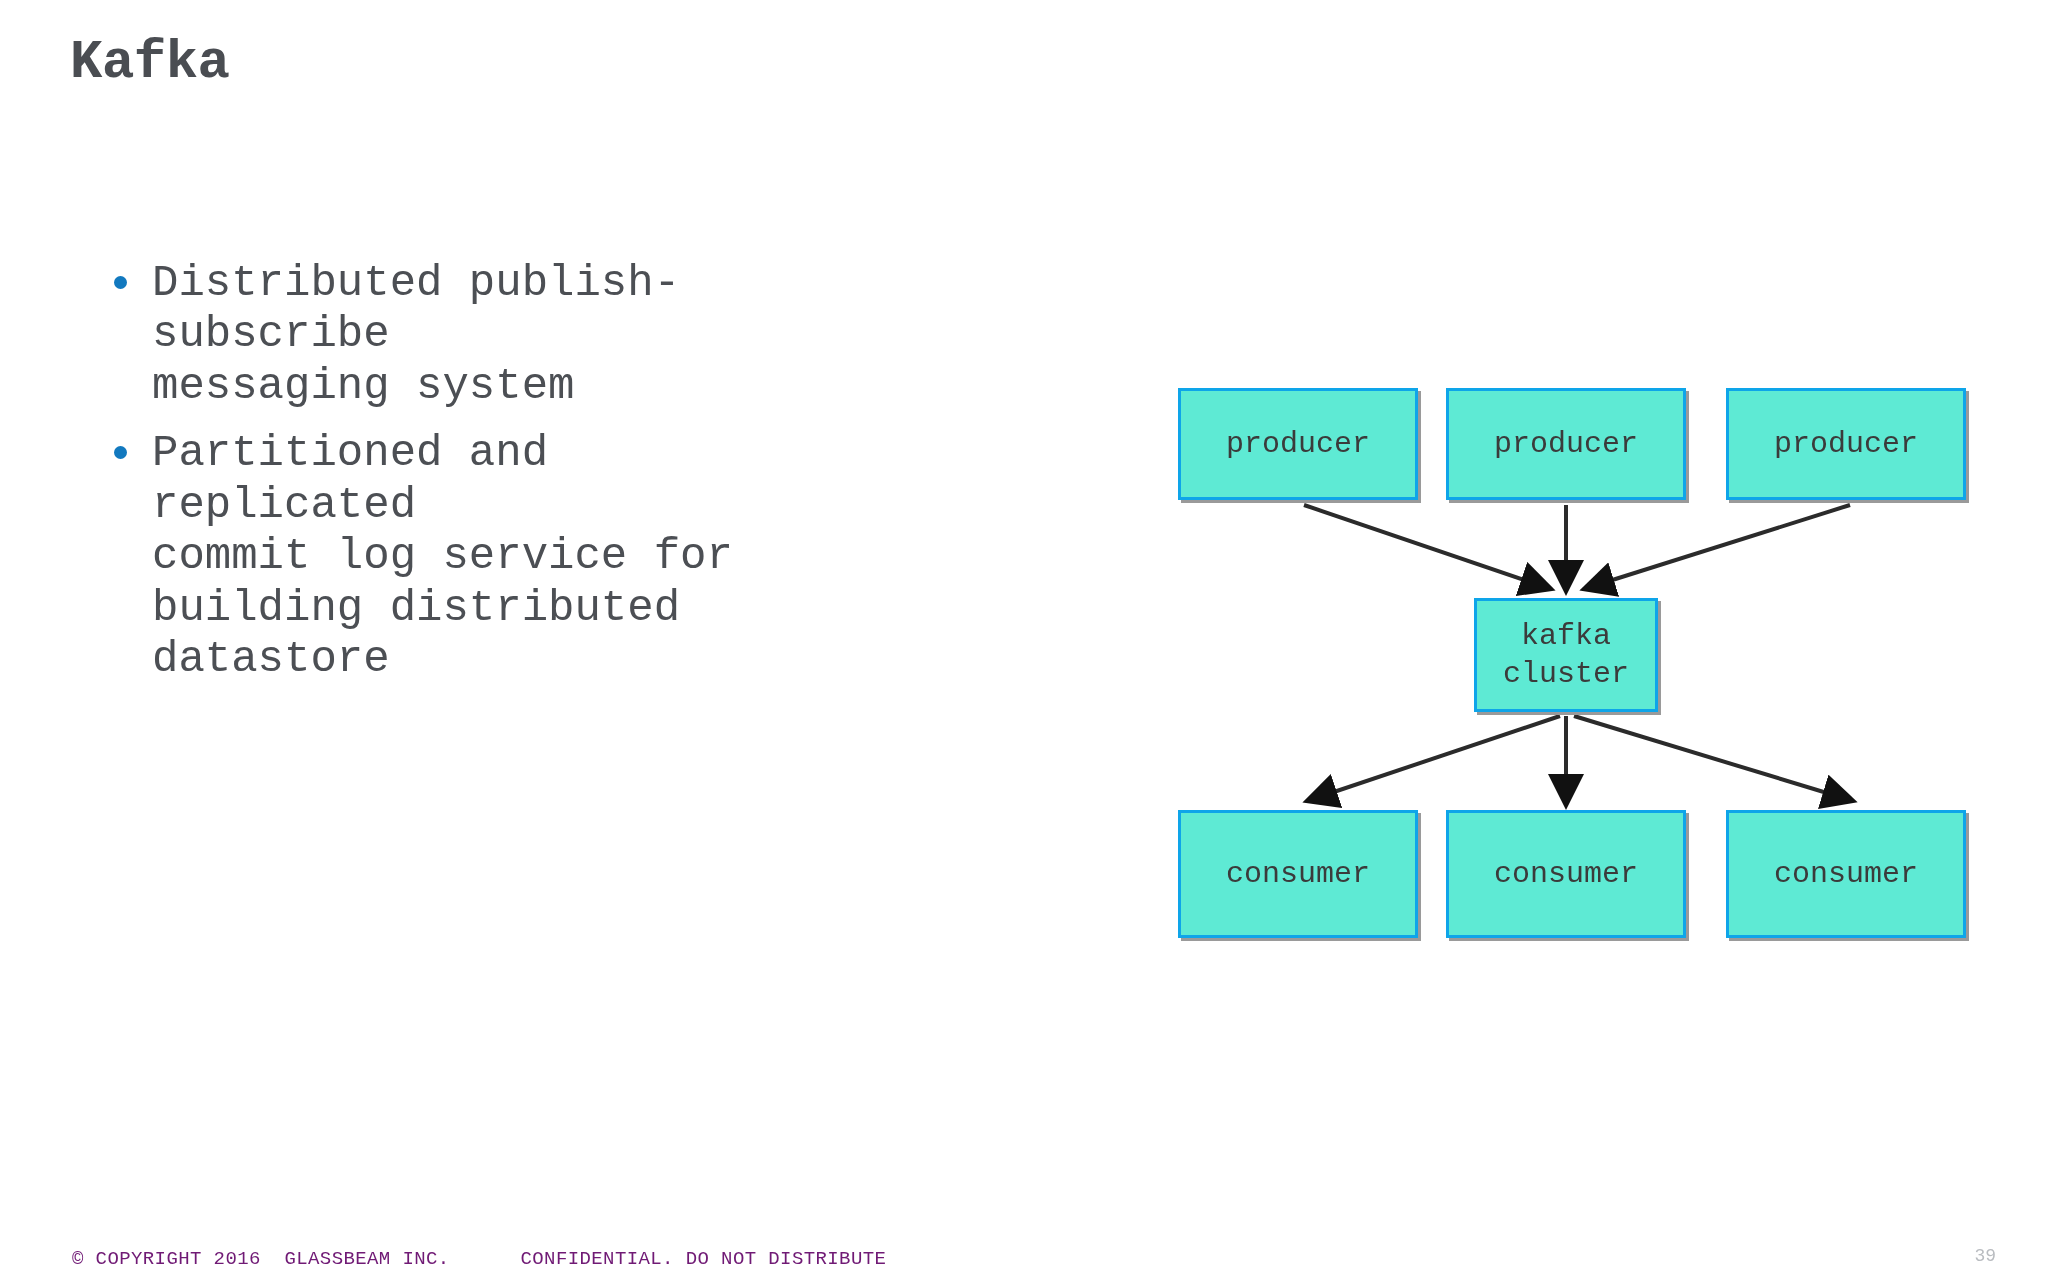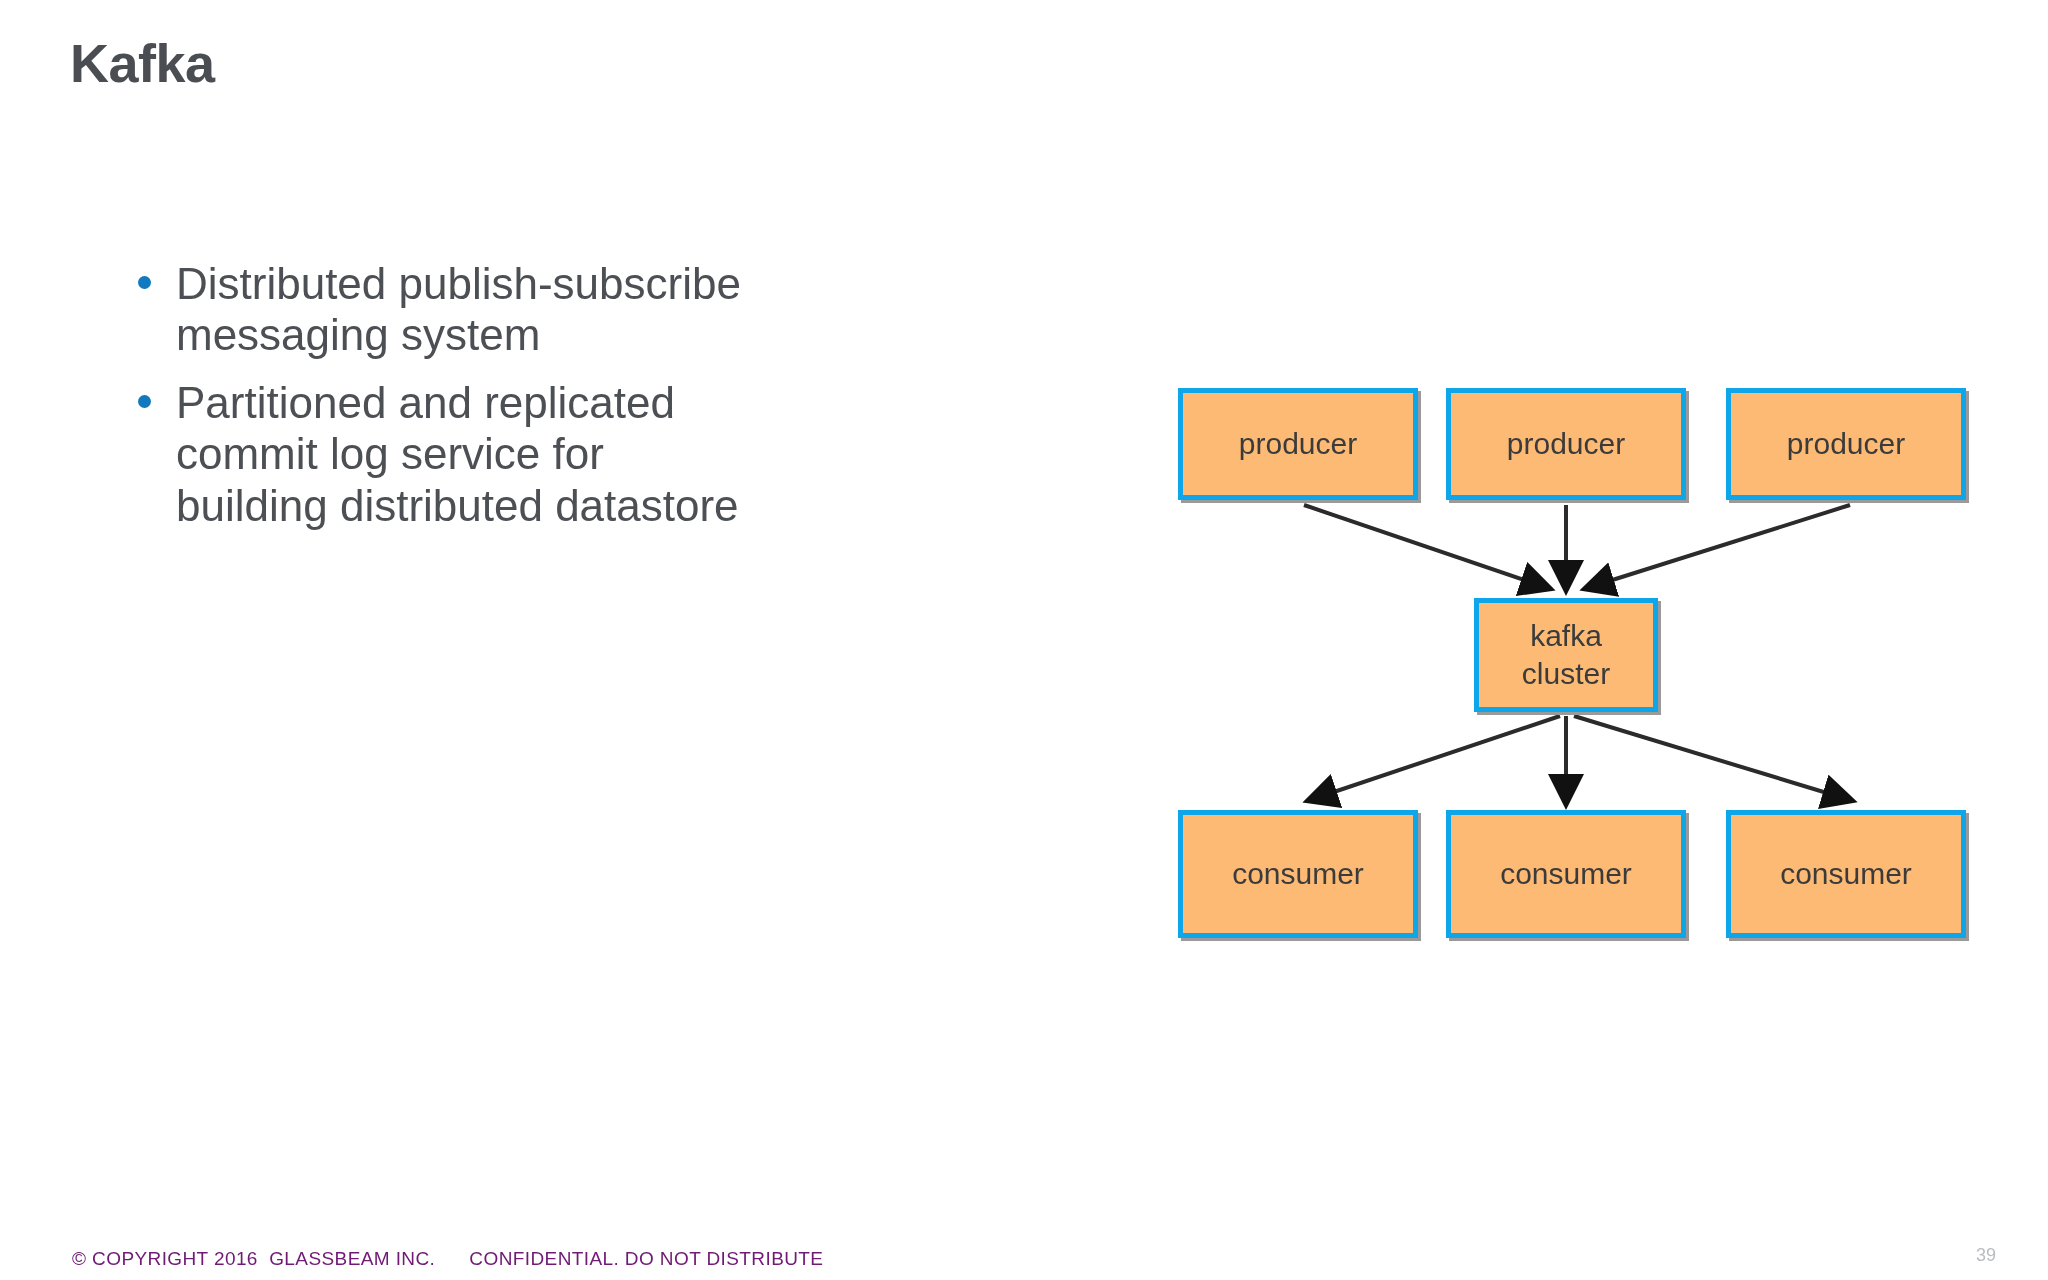--- a/index.html
+++ b/index.html
@@ -10,39 +10,40 @@
   body {
     font-family: "Liberation Sans", sans-serif;
     -webkit-font-smoothing: antialiased;
   }
   #slide {
     position: relative;
     width: 2048px;
     height: 1280px;
     background: #ffffff;
     overflow: hidden;
+    font-family: Liberation Mono, monospace;
   }
 
   
   #slide-title {
     position: absolute;
     left: 70px;
     top: 32px;
     font-size: 54px;
     font-weight: bold;
     color: #4a4d52;
     letter-spacing: -0.5px;
     line-height: 1.15;
     white-space: nowrap;
   }
 
   
   #body-list {
     position: absolute;
-    left: 128px;
+    left: 104px;
     top: 258px;
     width: 700px;
     list-style: none;
     margin: 0;
     padding: 0;
   }
   .bullet-item {
     position: relative;
     padding-left: 48px;
     margin-bottom: 16px;
@@ -75,22 +76,22 @@
   #diagram svg {
     position: absolute;
     left: 0;
     top: 0;
     width: 880px;
     height: 600px;
   }
   .node-box {
     position: absolute;
     box-sizing: border-box;
-    background: #fdba74;
-    border: 5px solid #0ea5e9;
+    background: #5eead4;
+    border: 3px solid #0ea5e9;
     box-shadow: 3px 3px 0 0 #9a9a9a;
     display: flex;
     align-items: center;
     justify-content: center;
     text-align: center;
     color: #3b3b3b;
     font-size: 30px;
     line-height: 1.28;
     white-space: pre-line;
   }

